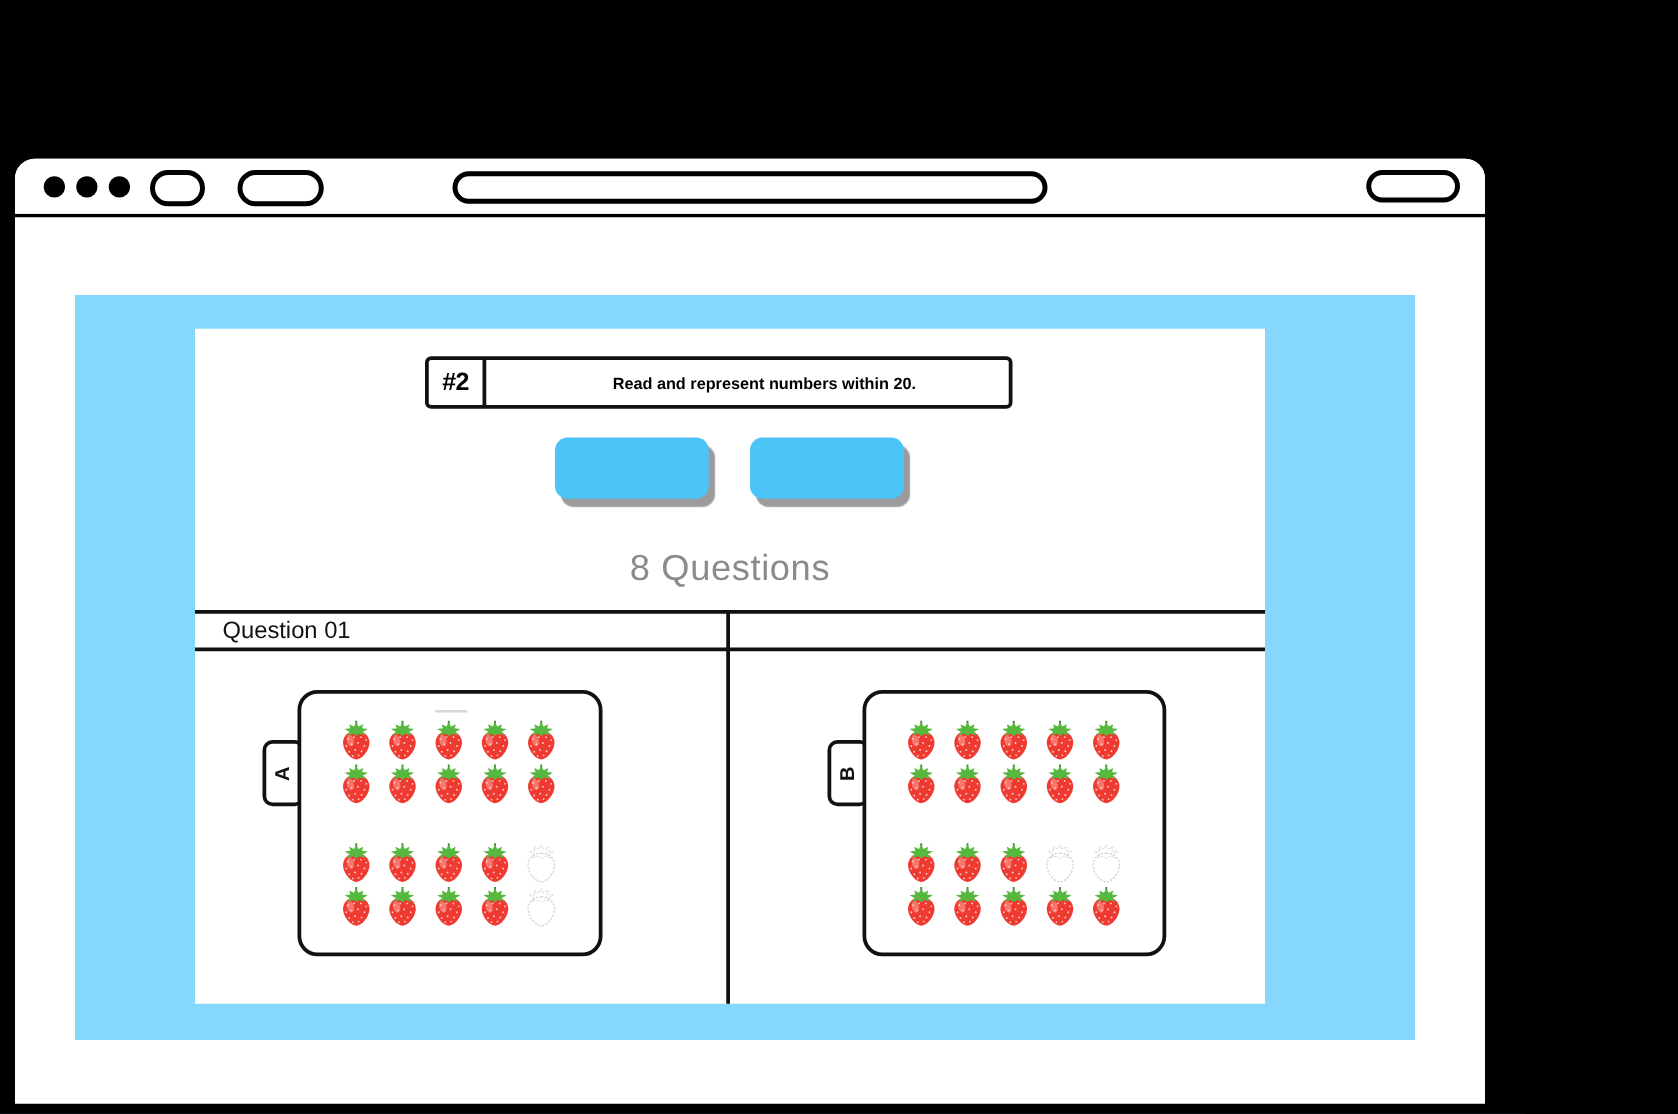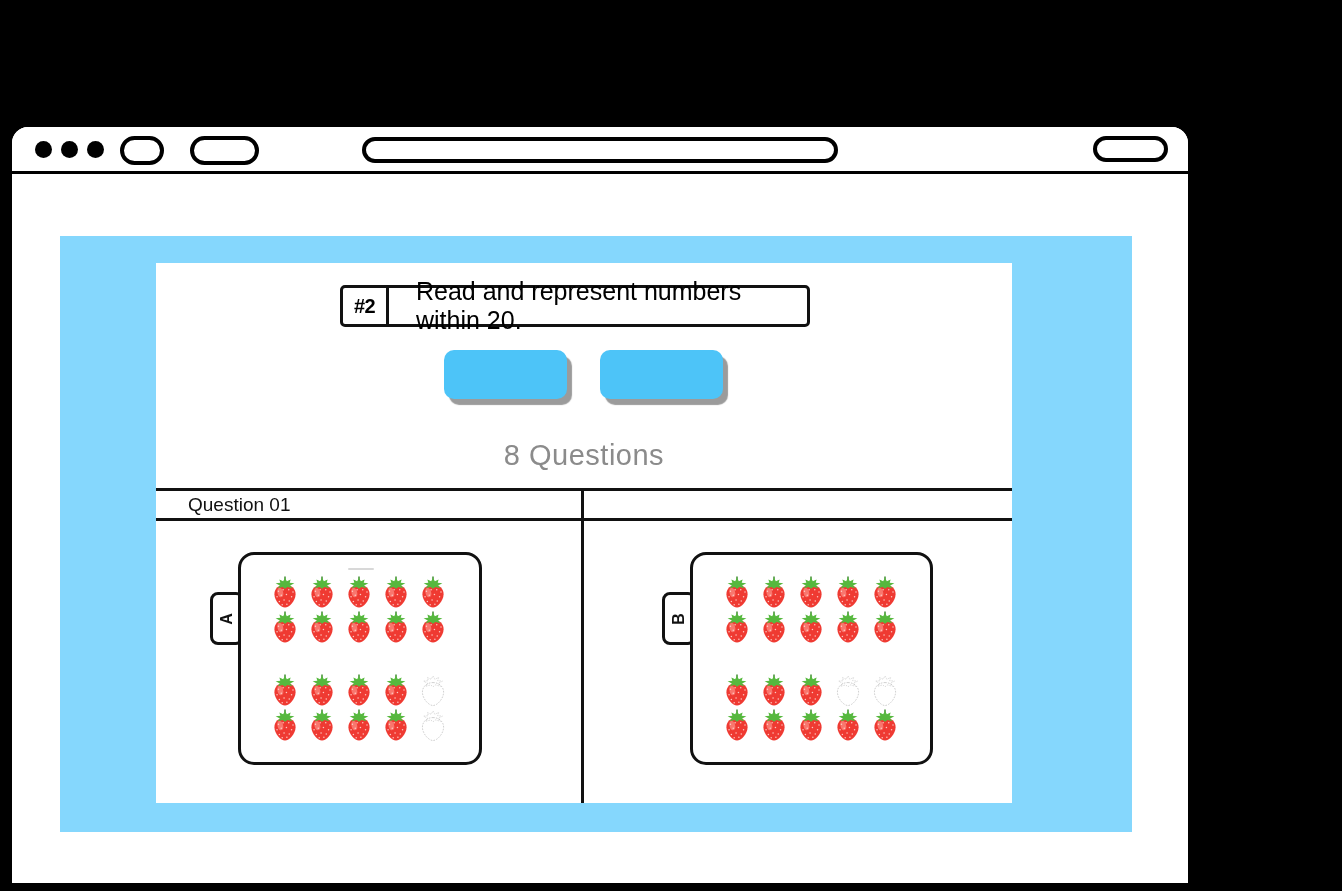--- a/index.html
+++ b/index.html
@@ -33,41 +33,41 @@
   .header-box {
     position:absolute; left:184px; top:22px; width:470px; height:42px;
     border:3px solid #111; border-radius:5px; display:flex; background:#fff;
   }
   .header-badge {
     width:46px; border-right:3px solid #111; display:flex; align-items:center; justify-content:center;
     font-weight:bold; font-size:20px; letter-spacing:-0.5px;
   }
   .header-title {
     flex:1; display:flex; align-items:center; justify-content:center;
-    font-weight:normal; font-size:25px;margin-left:27px;
+    font-weight:bold; font-size:13px;margin-left:27px;
   }
 
   .quiz-btn {
     position:absolute; top:87px; width:123px; height:49px; border:none; cursor:pointer;
     border-radius:10px;
   }
   .quiz-btn.b1 { left:288px; }
   .quiz-btn.b2 { left:444px; }
 
   .questions-label {
     position:absolute; left:0; top:176px; width:100%; text-align:center;
     font-size:29px; font-weight:500; letter-spacing:0.5px;
   }
 
   .table-header {
     position:absolute; left:0; top:225px; width:100%; height:33px;
     border-top:3px solid #111; border-bottom:3px solid #111; display:flex;
   }
   .th-cell { display:flex; align-items:center; font-size:19px; color:#111; }
-  .th-left  { width:427px; padding-left:32px; }
+  .th-left  { width:427px; padding-left:22px; }
   .th-right { flex:1; padding-left:30px; }
   .v-divider {
     position:absolute; left:425px; top:225px; width:3px; height:315px; background:#111;
   }
 
   .panel {
     position:absolute; width:244px; height:213px; background:#fff;
     border:3px solid #111; border-radius:16px; z-index:2;
   }
   .panel-a { left:82px;  top:289px; }

